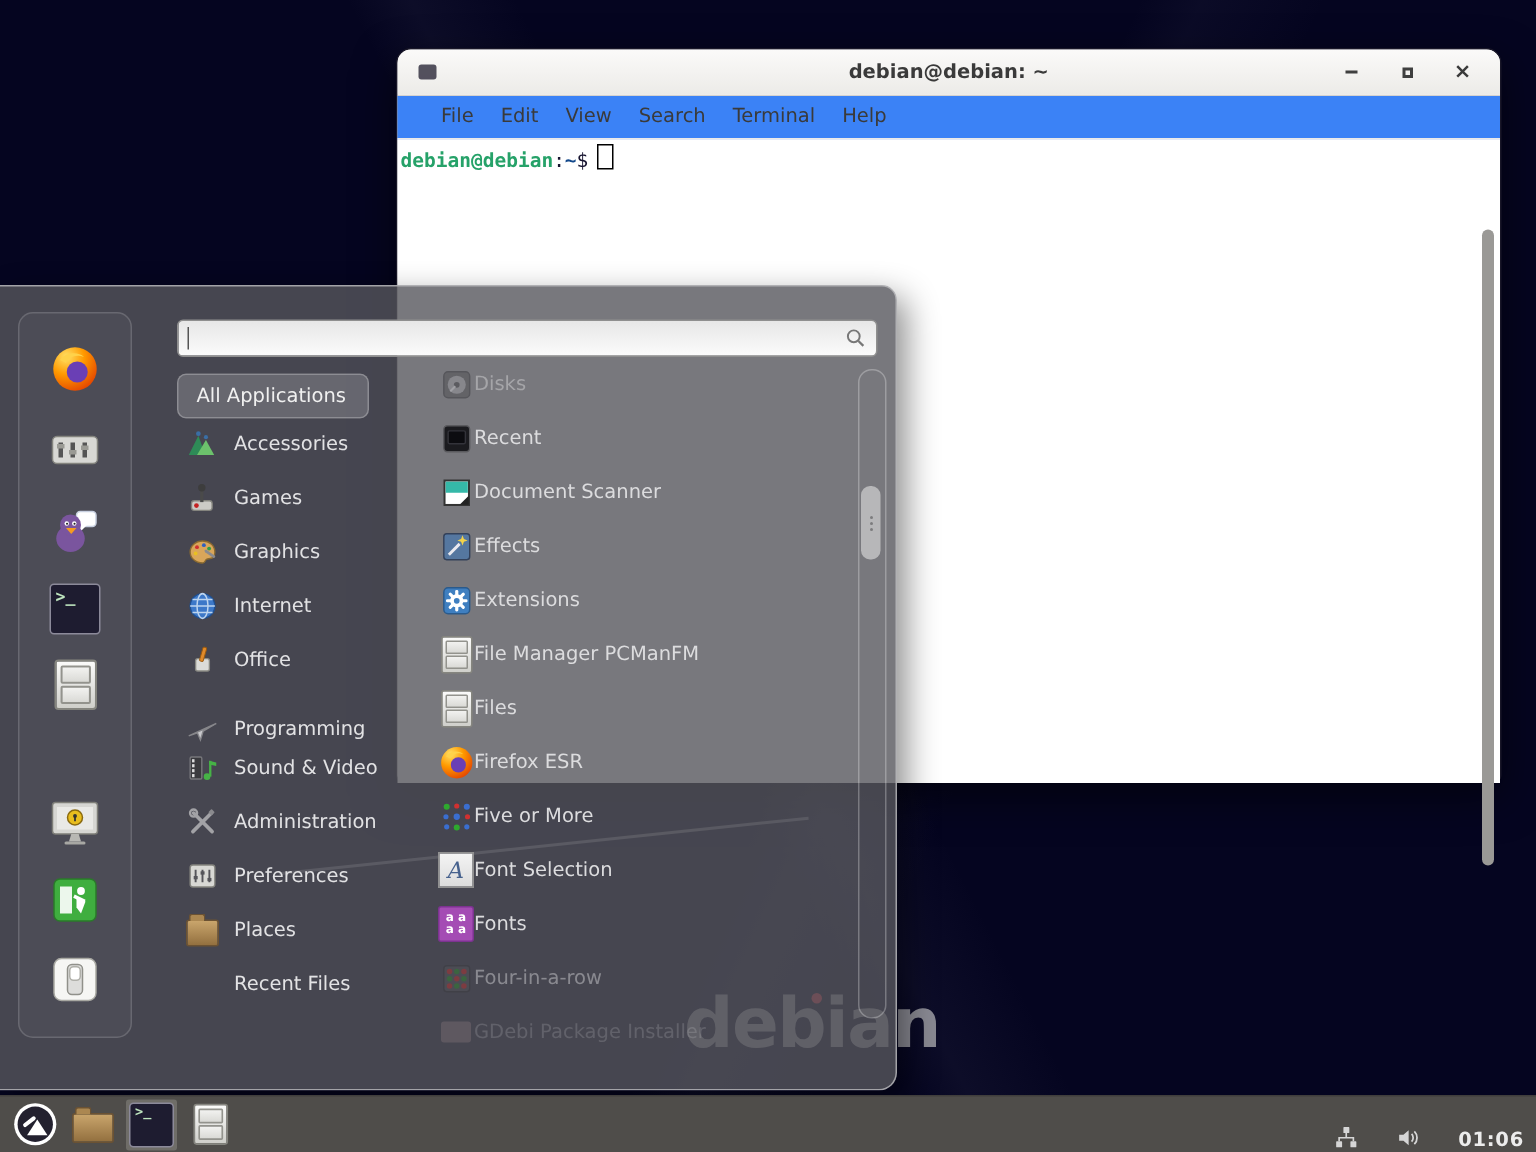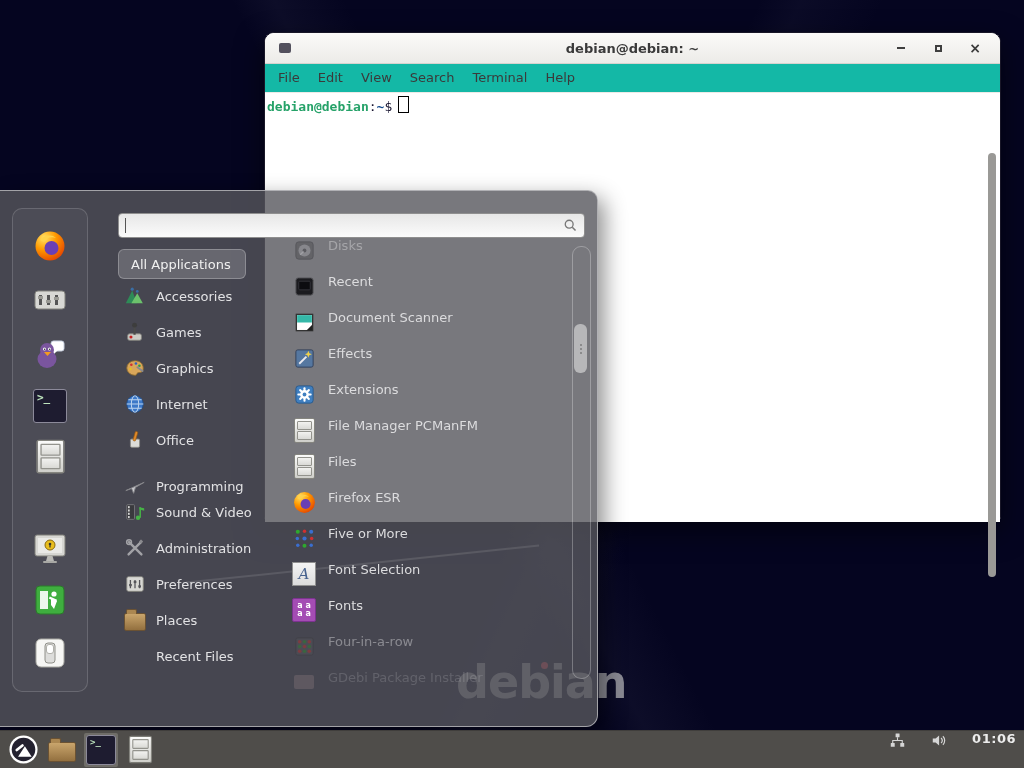--- a/index.html
+++ b/index.html
@@ -24,22 +24,22 @@
     border-bottom:1px solid #d6d3cf;border-radius:9px 9px 0 0;display:flex;align-items:center;}
   .title-text{position:absolute;left:0;right:0;text-align:center;font-size:13px;
     font-weight:bold;color:#3a3a3a;}
   .mini-icon{width:12px;height:10px;background:#2a2838;border-radius:2px;margin-left:14px;
     opacity:.8;position:relative;z-index:2;}
   .win-controls{position:absolute;right:18px;display:flex;align-items:center;gap:23px;height:100%;}
   .wc{width:14px;height:14px;display:flex;align-items:center;justify-content:center;cursor:default;}
   .wc-min i{display:block;width:8px;height:2px;background:#3f3f3f;}
   .wc-max i{display:block;width:7px;height:7px;border:2px solid #3f3f3f;box-sizing:border-box;}
   .wc-close{font-size:14px;font-weight:bold;color:#3a3a3a;line-height:14px;}
-  .menubar{height:28px;background:#14b8a6;border-bottom:1px solid #eceae7;
-    display:flex;align-items:center;padding-left:4px;}
+  .menubar{height:28px;background:#3b82f6;border-bottom:1px solid #eceae7;
+    display:flex;align-items:center;padding-left:20px;}
   .menubar span{font-size:13px;color:#3a3a3a;padding:0 9px;line-height:28px;}
   .term-body{position:relative;height:429px;background:#fff;
     font-family:"DejaVu Sans Mono",monospace;font-size:13px;padding:3px 2px;box-sizing:border-box;}
   .p-user{color:#26a269;font-weight:bold;}
   .p-dark{color:#171430;}
   .p-path{color:#12488b;font-weight:bold;}
   .cursor-box{display:inline-block;width:9px;height:15px;border:1px solid #000;
     margin-left:6px;vertical-align:-2px;}
   .term-scroll{position:absolute;right:2px;top:60px;bottom:4px;width:12px;}
   .term-thumb{position:absolute;right:2px;top:0;width:8px;height:424px;background:#9a9996;border-radius:4px;}
@@ -59,39 +59,39 @@
   .search-mag{position:absolute;right:7px;top:5px;}
   .cat-selected{height:30px;width:128px;background:rgba(135,135,141,0.5);
     border:1px solid rgba(255,255,255,0.25);border-radius:6px;display:flex;align-items:center;
     padding-left:12px;margin-bottom:0px;box-sizing:border-box;cursor:pointer;}
   .cat-selected span{font-size:13px;color:#f0f0f0;}
   .cat-row{position:absolute;left:118px;height:36px;display:flex;align-items:center;gap:10px;
     padding-left:6px;cursor:pointer;width:170px;}
   .cat-row span.lbl{font-size:13px;color:#e2e2e4;white-space:nowrap;}
   .cat-noicon{padding-left:38px;}
   .cicon{width:22px;height:22px;flex:none;display:flex;align-items:center;justify-content:center;}
-  .app-row{position:absolute;left:282px;width:286px;height:36px;display:flex;align-items:flex-start;
-    gap:12px;padding-left:10px;cursor:pointer;}
+  .app-row{position:absolute;left:282px;width:286px;height:36px;display:flex;align-items:center;
+    padding-left:10px;cursor:pointer;}
   .app-row span.lbl{font-size:13px;color:#dcdcde;white-space:nowrap;}
   .aicon{width:24px;height:24px;flex:none;display:flex;align-items:center;justify-content:center;}
   .dim{opacity:0.45;}
   .dim2{opacity:0.18;}
   .menu-scroll-track{position:absolute;left:572px;top:55px;width:17px;height:431px;
     border:1px solid rgba(255,255,255,0.28);border-radius:9px;}
   .menu-scroll-thumb{position:absolute;left:574px;top:133px;width:13px;height:49px;
     background:#b7b7b9;border-radius:6px;display:flex;align-items:center;justify-content:center;}
   .grip{width:2px;height:2px;border-radius:50%;background:#7c7c7e;
     box-shadow:0 4px 0 #7c7c7e,0 -4px 0 #7c7c7e;}
   
   #taskbar{position:absolute;left:0;bottom:0;width:1024px;height:37px;background:#4f4d4a;
     border-top:1px solid #403e3c;z-index:30;display:flex;align-items:center;}
   .tb-btn{width:34px;height:34px;display:flex;align-items:center;justify-content:center;
     margin-left:5px;cursor:pointer;border-radius:2px;}
   .tb-active{background:#6f6d68;}
-  .tray{position:absolute;right:8px;display:flex;align-items:flex-start;gap:23px;height:100%;}
+  .tray{position:absolute;right:8px;display:flex;align-items:flex-end;gap:23px;height:100%;}
   .clock{font-size:13px;font-weight:bold;color:#ececec;letter-spacing:0.5px;}
   
   .cab{position:relative;width:19px;height:23px;background:linear-gradient(#fbfbfa,#cfcfca);
     border:1px solid #85857f;border-radius:2px;}
   .cab::before,.cab::after{content:"";position:absolute;left:2px;right:2px;height:7px;
     border:1px solid #93938d;border-radius:1px;background:linear-gradient(#f2f2f0,#dadad6);}
   .cab::before{top:2px;} .cab::after{top:12px;}
   .fold{position:relative;width:24px;height:16px;border-radius:2px;margin-top:4px;
     background:linear-gradient(#c9a56c,#93703f);border:1px solid #6b5233;}
   .fold::before{content:"";position:absolute;top:-5px;left:1px;width:9px;height:4px;

